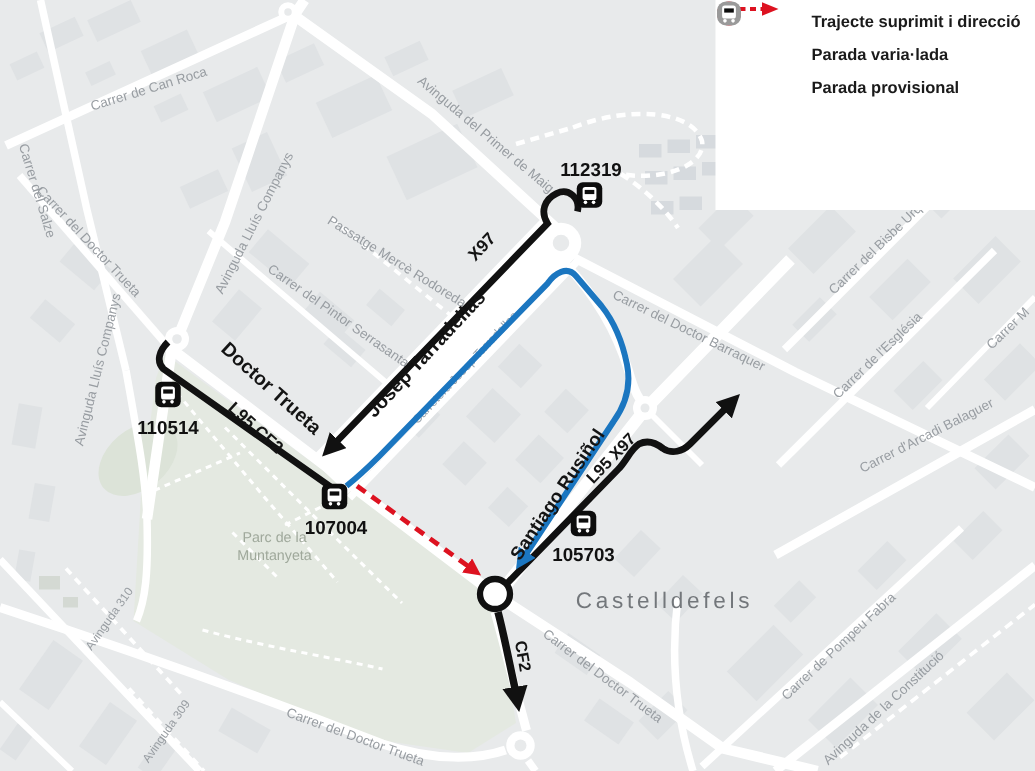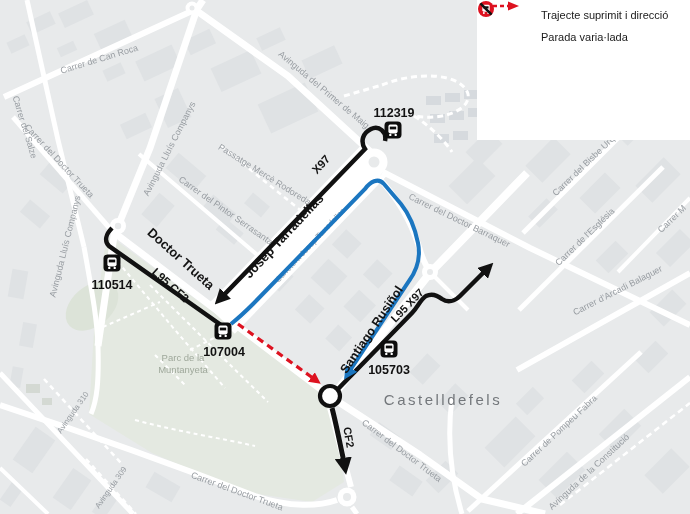--- a/index.html
+++ b/index.html
@@ -20,21 +20,21 @@
   .bld{fill:#dfe2e4;}
   .bld2{fill:#d6dade;}
   .route-unchanged{stroke:var(--c-unchanged);fill:none;}
   .route-new{stroke:var(--c-new);fill:none;}
   .route-suppressed{stroke:var(--c-suppressed);fill:none;}
   
   #legend{position:absolute;right:0;top:0;width:213px;height:140px;background:#ffffff;
           padding:4px 0 0 8px;box-sizing:border-box;}
   .lg-row{display:flex;align-items:center;height:22px;}
   .lg-icon{width:48px;display:flex;justify-content:center;align-items:center;flex:0 0 48px;}
-  .lg-text{font-size:11px;color:#1a1a1a;padding-left:8px;white-space:nowrap;}
+  .lg-text{font-size:11px;color:#1a1a1a;padding-left:8px;white-space:nowrap;font-weight:bold;}
 </style>
 </head>
 <body>
 
 <div id="stage">
 
 <svg width="690" height="514" viewBox="0 0 690 514">
   <defs>
     <marker id="ar-k" viewBox="0 0 4 4" refX="2.4" refY="2" markerWidth="3.4" markerHeight="3.4" orient="auto">
       <path d="M0,0 L4,2 L0,4 z" style="fill:var(--c-unchanged)"></path>
@@ -293,15 +293,24 @@
   <div class="lg-row">
     <span class="lg-icon">
       <svg width="18" height="18" viewBox="-9 -9 18 18">
         <circle cx="0" cy="0" r="8" style="fill:var(--c-suppressed)"></circle>
         <use href="#busG" transform="scale(0.8)"></use>
         <line x1="-5.6" y1="-5.6" x2="5.6" y2="5.6" stroke="#111" stroke-width="2.6"></line>
       </svg>
     </span>
     <span class="lg-text">Parada varia·lada</span>
   </div>
+  <div class="lg-row">
+    <span class="lg-icon">
+      <svg width="18" height="18" viewBox="-9 -9 18 18">
+        <rect x="-8" y="-8" width="16" height="16" rx="6" style="fill:var(--c-stop_provisional)"></rect>
+        <use href="#busG"></use>
+      </svg>
+    </span>
+    <span class="lg-text">Parada provisional</span>
+  </div>
 </div>
 
 </div>
 
 </body></html>

